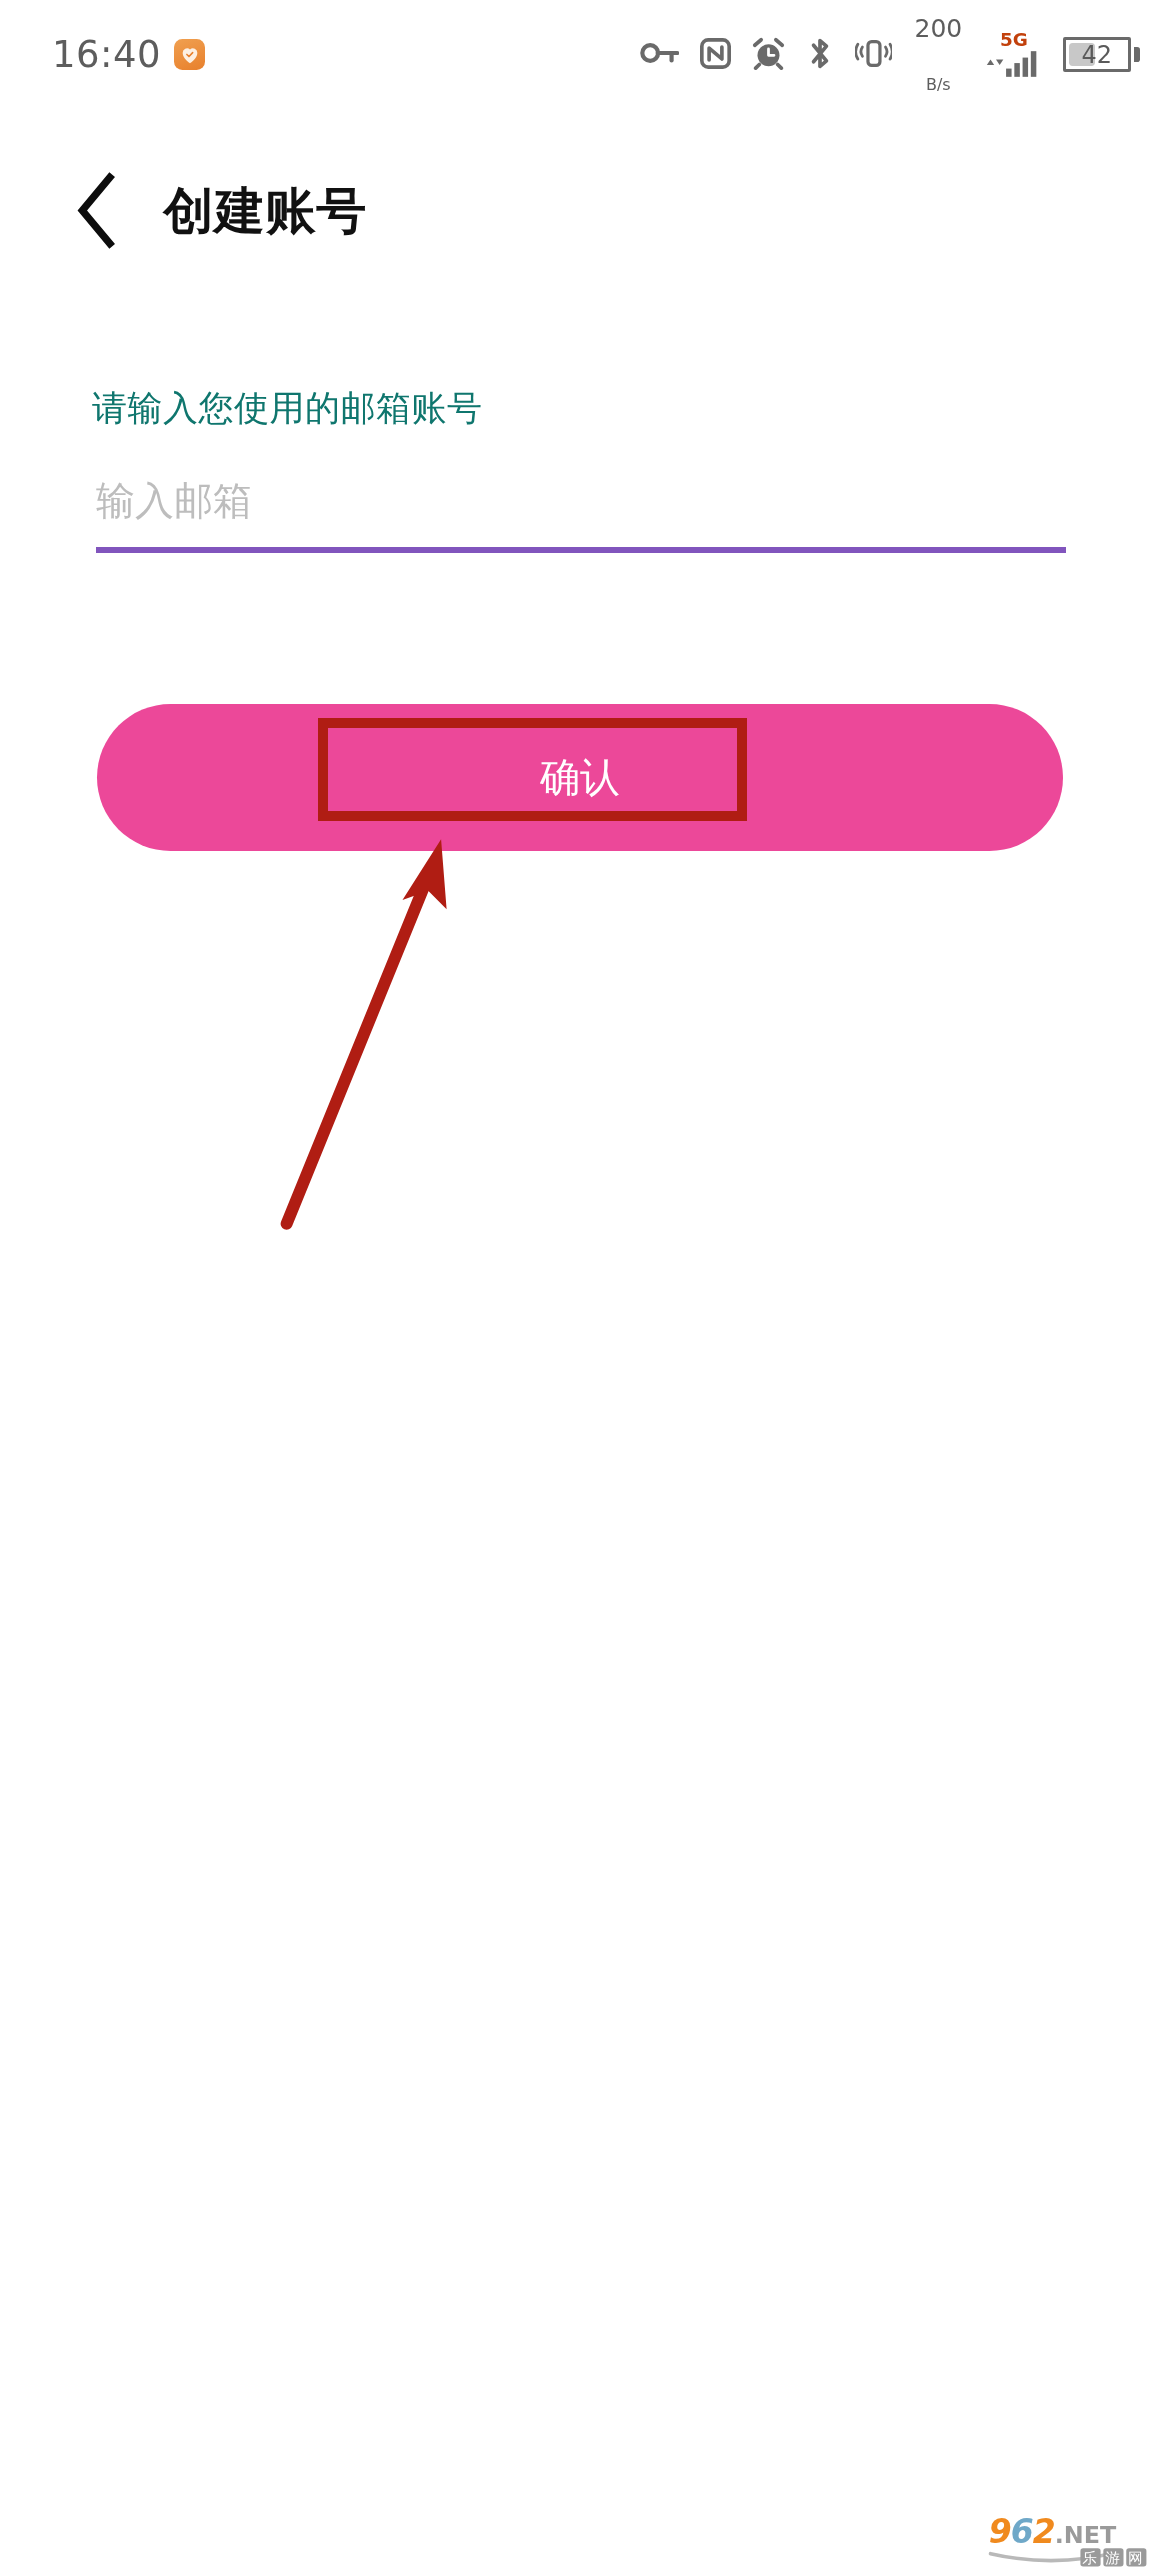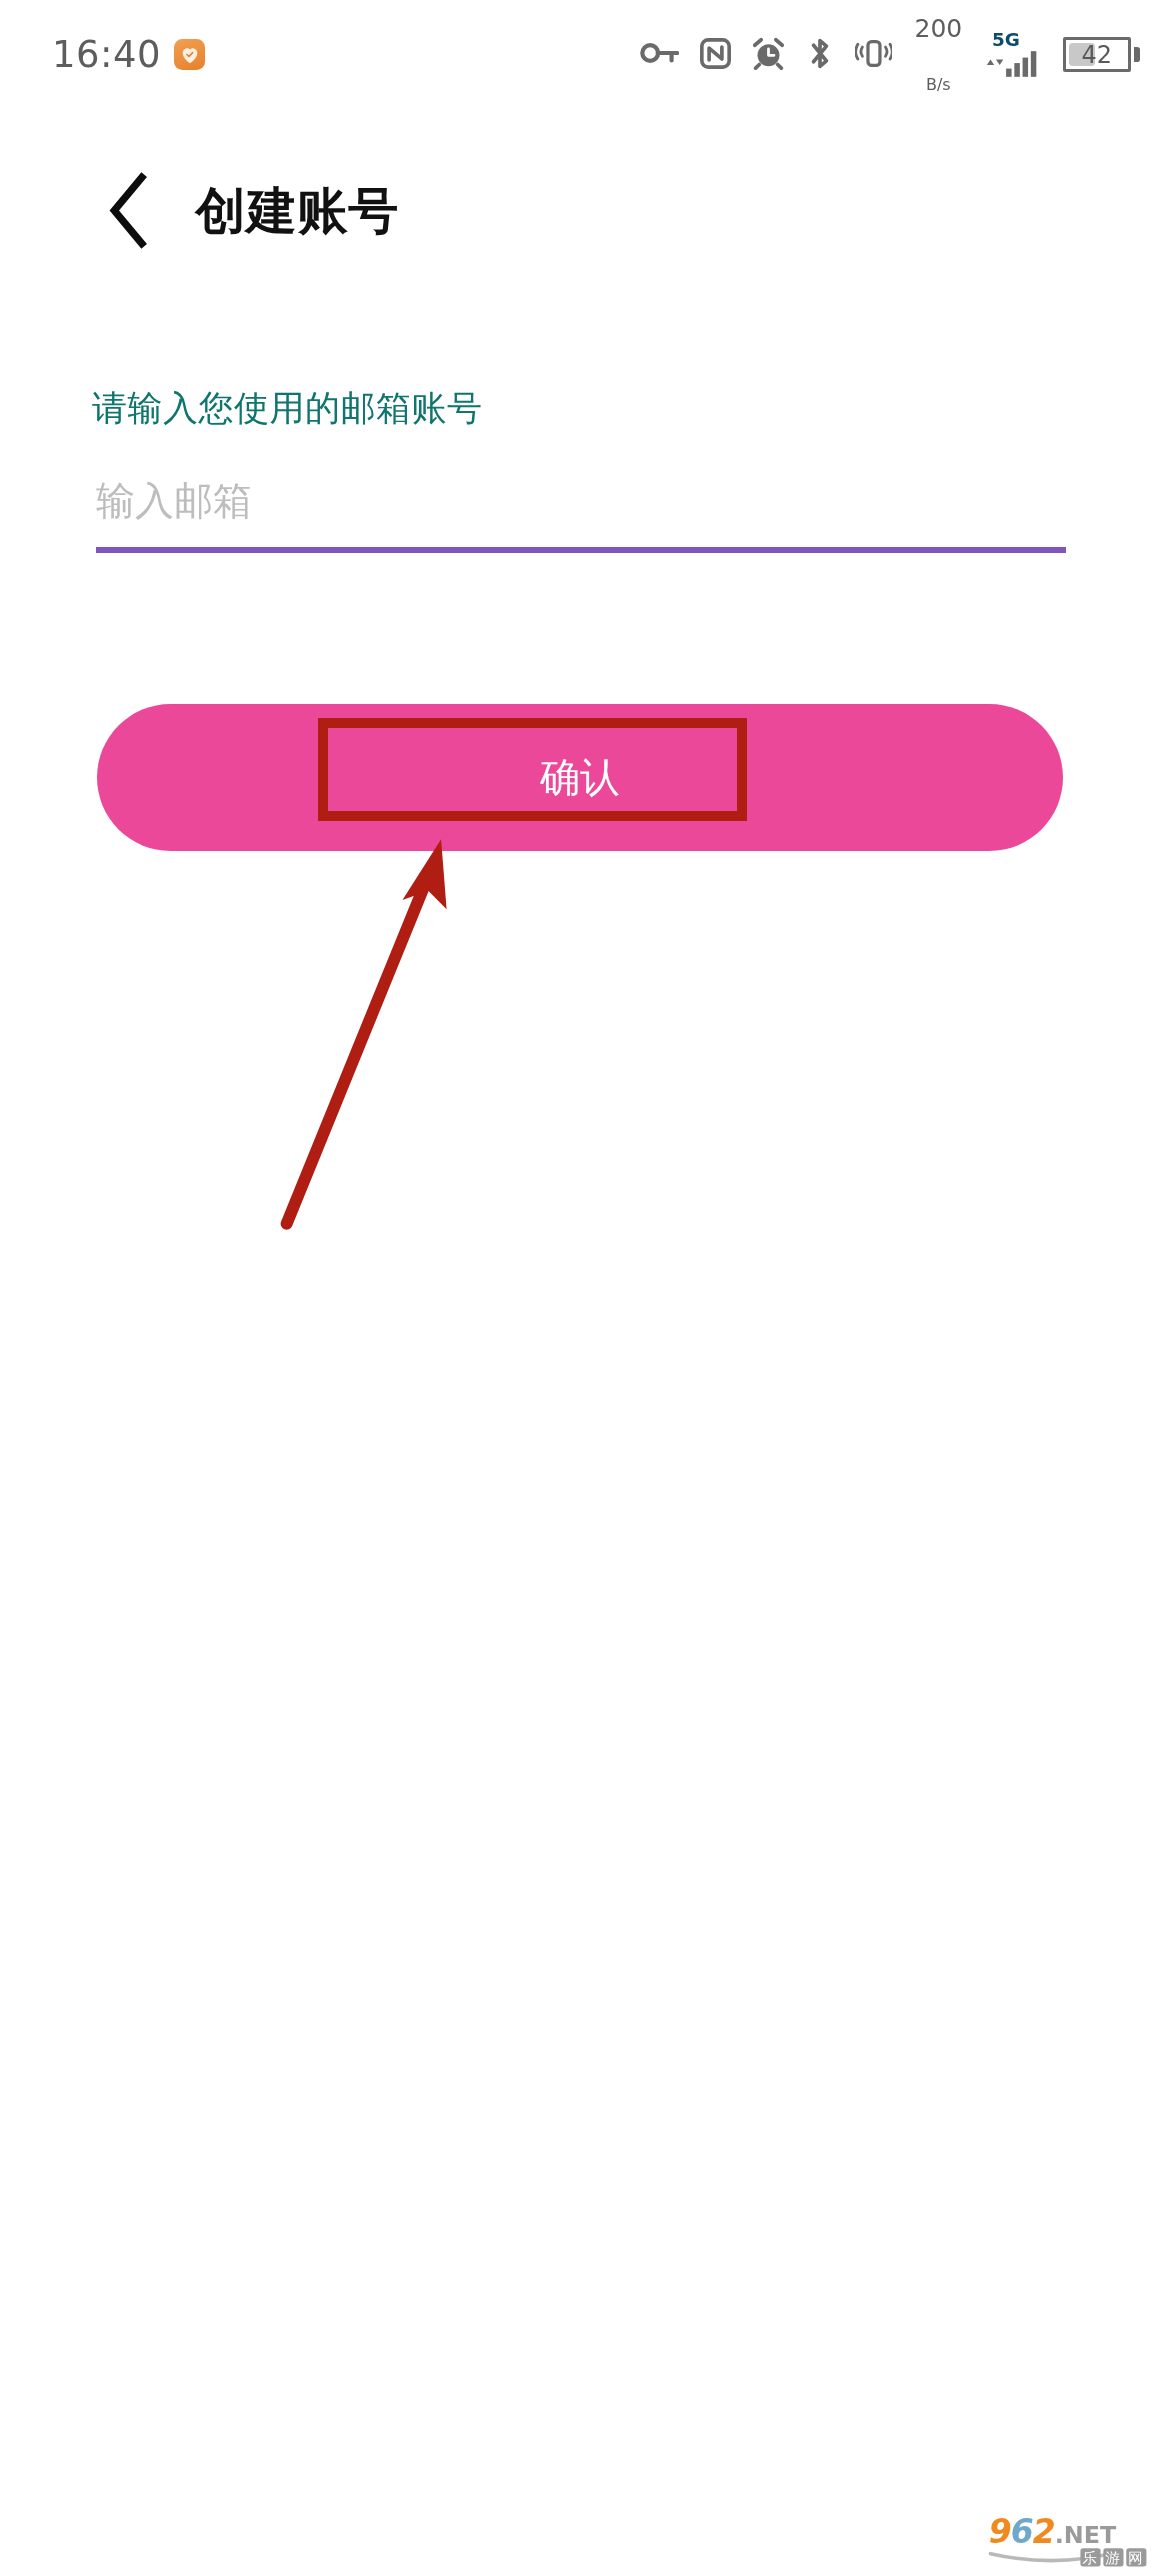--- a/index.html
+++ b/index.html
@@ -68,25 +68,25 @@
   .netspeed .n2 { font-size: 16px; margin-top: 36px; }
   .sig-wrap {
     display: flex;
     flex-direction: column;
     align-items: flex-start;
     justify-content: flex-end;
     margin-right: 1.8px;
   }
   .sig-label {
     font-size: 18.4px;
-    color: #0c4a6e;
+    color: #c2410c;
     font-weight: bold;
     line-height: 1;
     margin-bottom: 0.9px;
-    margin-left: 7px;
+    margin-left: 15px;
     font-family: "DejaVu Sans", sans-serif;
   }
   .battery {
     display: flex;
     align-items: center;
   }
   .battery-body {
     width: 68px;
     height: 35px;
     border: 3.7px solid #6a6a6a;
@@ -123,21 +123,20 @@
   }
 
   
   .app-header {
     position: absolute;
     top: 147px; left: 0;
     width: 946px;
     height: 129px;
     display: flex;
     align-items: center;
-    padding-left: 32px;
   }
   .back-btn {
     width: 101px;
     height: 101px;
     margin-left: 46px;
     display: flex;
     align-items: center;
     justify-content: center;
     cursor: pointer;
   }

